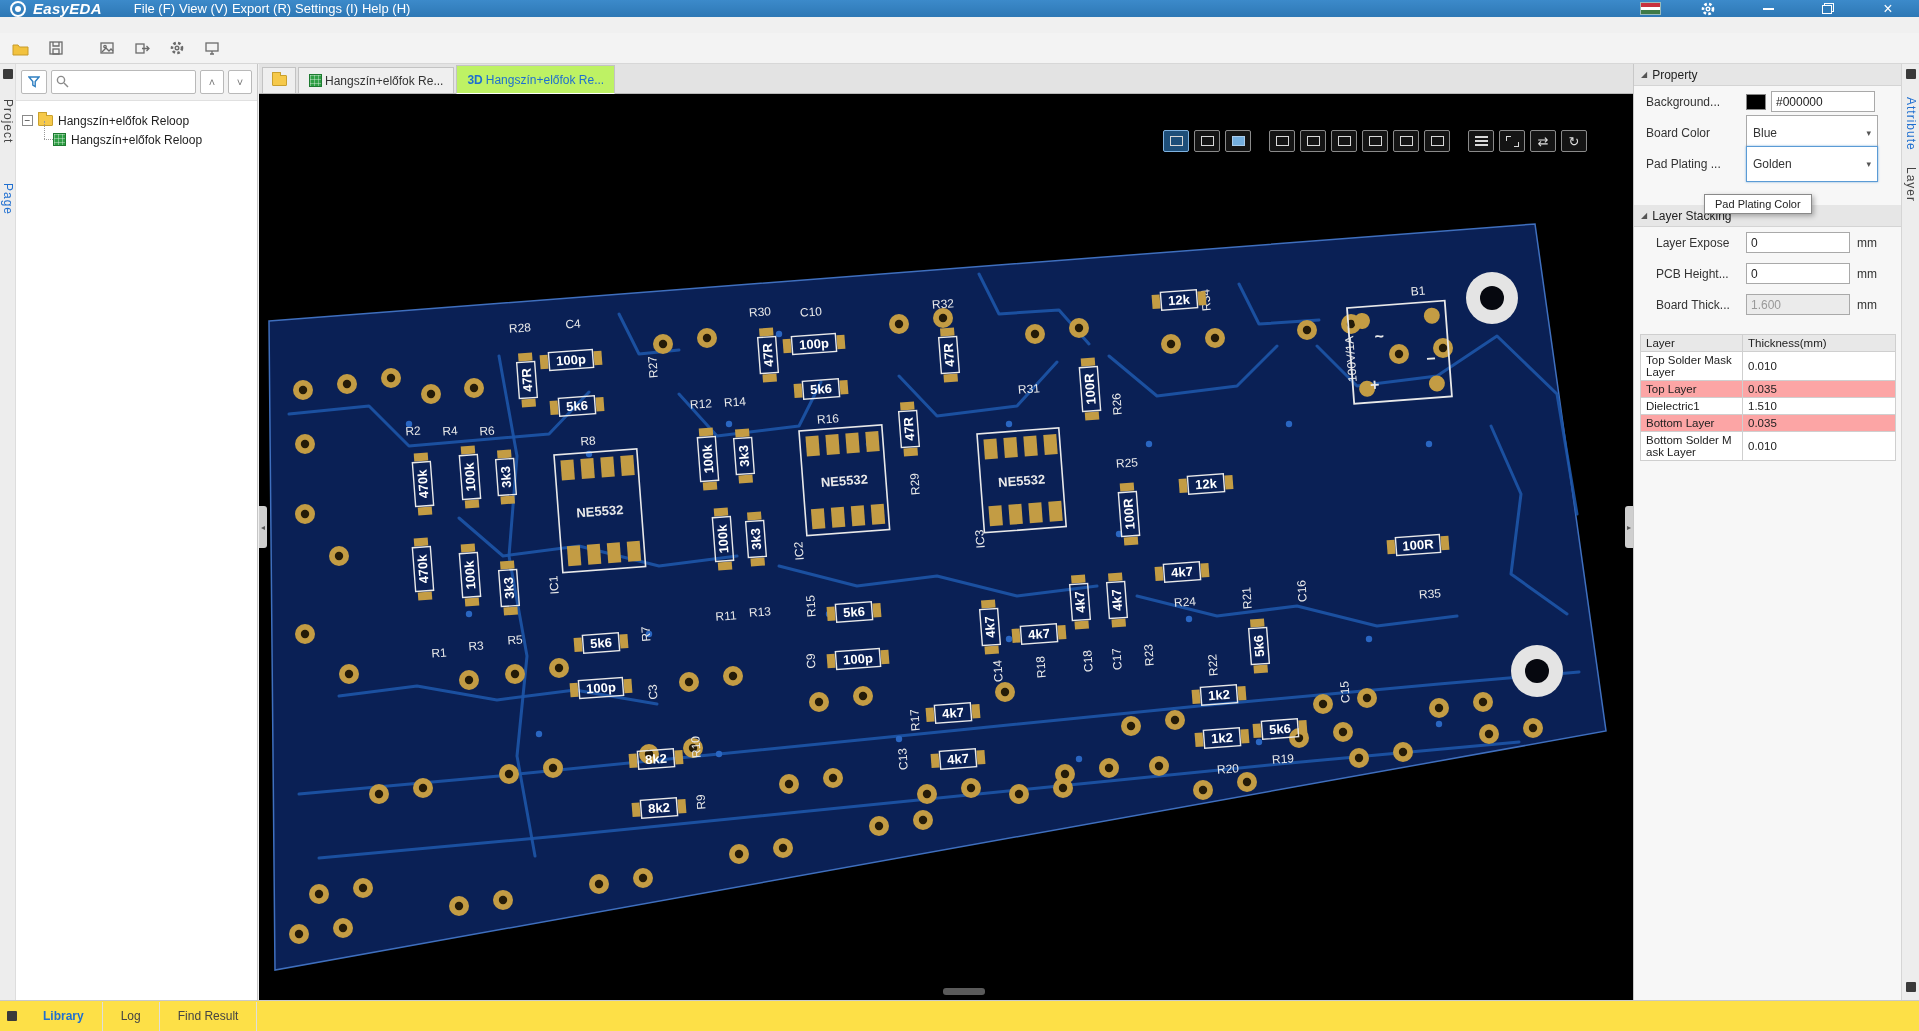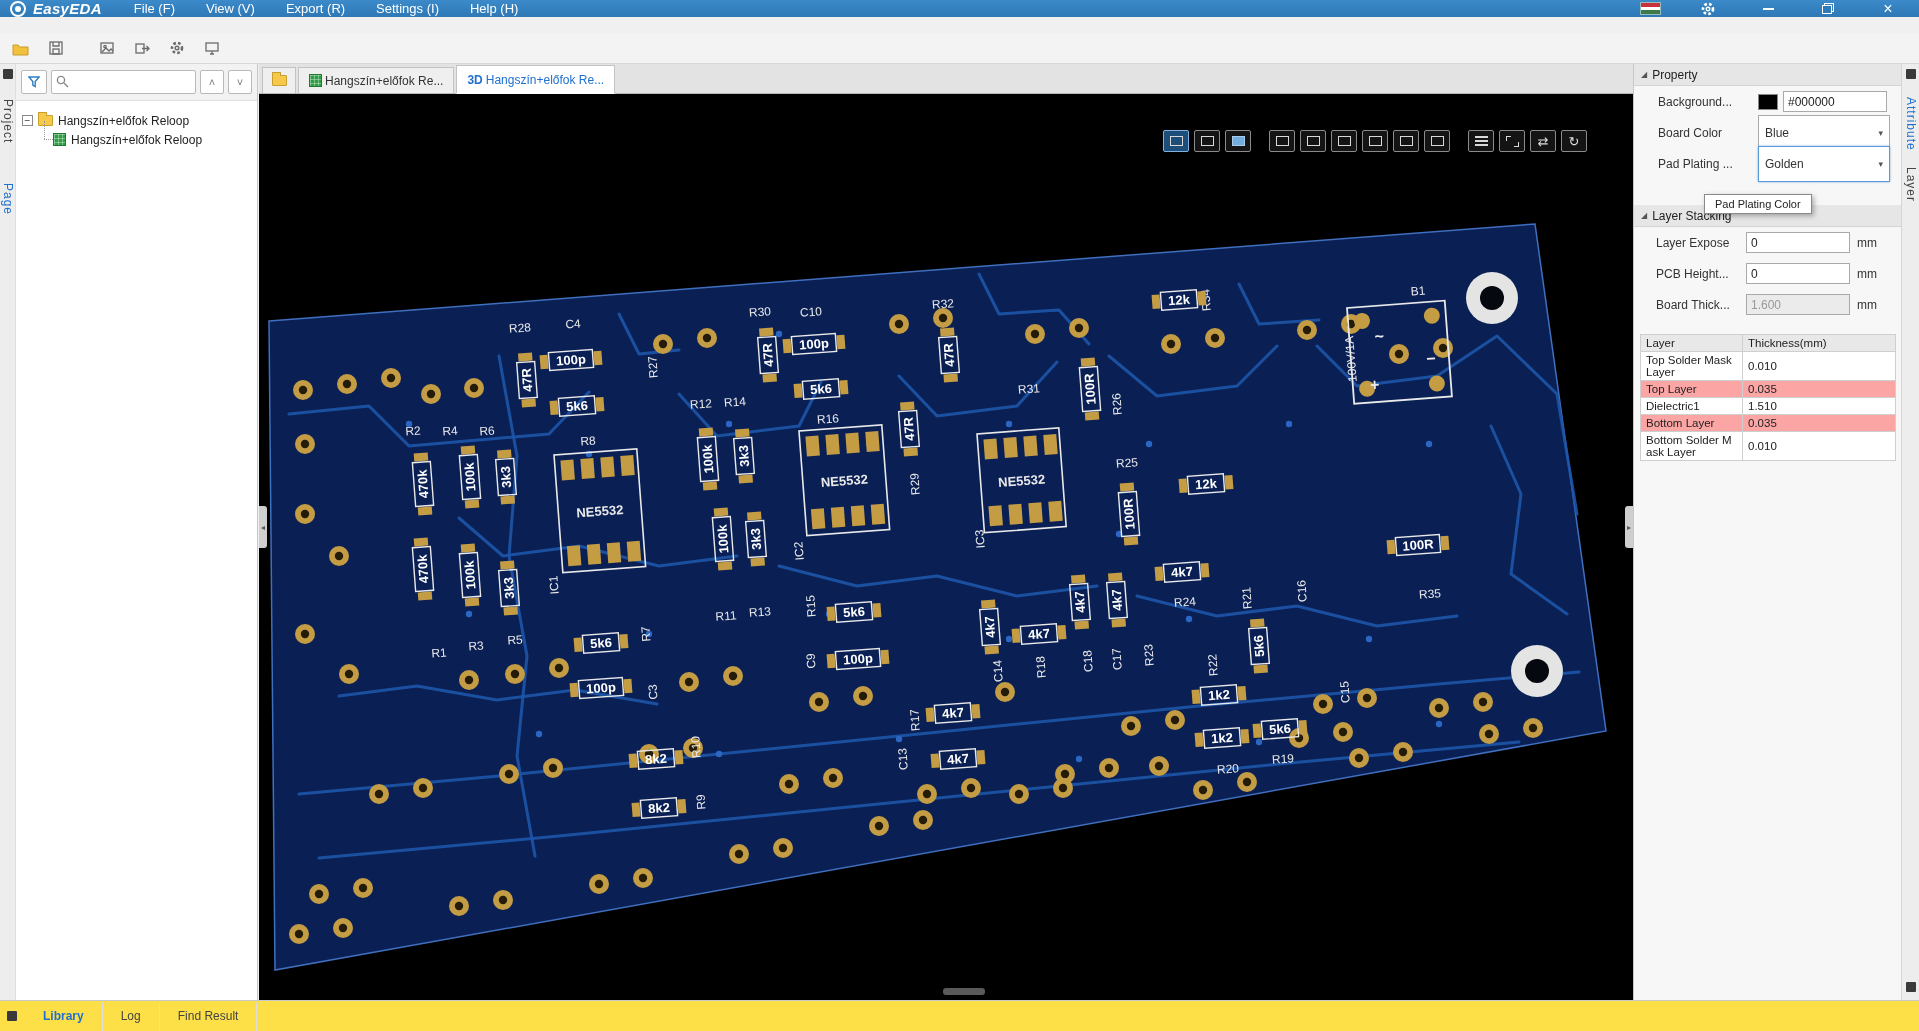--- a/index.html
+++ b/index.html
@@ -6,21 +6,21 @@
   html,body{width:1919px;height:1031px;overflow:hidden;}
   body{font-family:"Liberation Sans",sans-serif;font-size:12px;color:#333;background:#000;}
   #app{position:relative;width:1919px;height:1031px;background:#f0f0f0;overflow:hidden;}
 
   
   .menubar{position:absolute;left:0;top:0;width:1919px;height:17px;background:linear-gradient(#3c8aca,#2e78b5);display:flex;align-items:center;color:#fff;padding:0 10px;z-index:20;}
   .logo{display:flex;align-items:center;gap:7px;}
   .logo-mark{width:16px;height:16px;border:2px solid #fff;border-radius:50%;position:relative;display:inline-block;}
   .logo-mark::before{content:'';position:absolute;left:3px;top:3px;width:6px;height:6px;background:#fff;border-radius:50%;}
   .logo-text{font-size:15px;font-weight:bold;font-style:italic;letter-spacing:.3px;}
-  .menus{display:flex;gap:27px;margin-left:30px;font-size:13px;}
+  .menus{display:flex;margin-left:30px;font-size:13px;}
   .menu-item{cursor:pointer;padding:2px 2px;}
   .mright{margin-left:auto;display:flex;align-items:center;gap:34px;padding-right:8px;}
   .flag{width:21px;height:13px;border:1px solid #9bb;display:inline-block;background:linear-gradient(#c8323e 33%,#fff 33%,#fff 66%,#3e7a47 66%);}
   .win-btn{width:26px;height:22px;display:flex;align-items:center;justify-content:center;cursor:pointer;}
   .min-glyph{width:11px;height:2px;background:#fff;display:inline-block;}
   .restore-glyph{position:relative;width:12px;height:11px;display:inline-block;}
   .restore-glyph::before{content:'';position:absolute;right:0;top:0;width:8px;height:7px;border:1.4px solid #fff;}
   .restore-glyph::after{content:'';position:absolute;left:0;bottom:0;width:8px;height:7px;border:1.4px solid #fff;background:#2f7ab8;}
   .close-glyph{font-size:16px;line-height:1;color:#fff;}
 
@@ -53,21 +53,21 @@
   .board-ico{width:13px;height:13px;background:#2e9e44;border:1px solid #1d7a30;display:inline-block;flex:none;background-image:linear-gradient(rgba(255,255,255,.35) 1px,transparent 1px),linear-gradient(90deg,rgba(255,255,255,.35) 1px,transparent 1px);background-size:4px 4px;}
   .trow.child{margin-left:17px;position:relative;padding-left:14px;}
   .trow.child::before{content:'';position:absolute;left:5px;top:-9px;height:18px;border-left:1px dotted #999;}
   .trow.child::after{content:'';position:absolute;left:5px;top:9px;width:9px;border-top:1px dotted #999;}
 
   
   .center{position:absolute;left:259px;top:64px;width:1374px;height:936px;}
   .doc-tabs{display:flex;align-items:flex-end;height:30px;background:#e3e3e3;border-bottom:1px solid #b9b9b9;padding-left:3px;gap:2px;}
   .dtab{display:flex;align-items:center;gap:3px;height:26px;padding:0 10px;background:#efefef;border:1px solid #c3c3c3;border-bottom:none;font-size:12px;color:#333;cursor:pointer;white-space:nowrap;}
   .dtab.mini{width:34px;justify-content:center;}
-  .dtab.active{background:#ffffff;color:#1f6fd0;height:29px;margin-bottom:-1px;border-bottom:1px solid #fff;}
+  .dtab.active{background:#bef264;color:#1f6fd0;height:29px;margin-bottom:-1px;border-bottom:1px solid #fff;}
   .dtab .prefix{font-weight:bold;color:#1f6fd0;}
   .canvas{position:relative;width:1374px;height:906px;background:#000;overflow:hidden;}
   #pcb-svg{position:absolute;left:0;top:0;}
   #pcb-svg text{font-family:"Liberation Sans",sans-serif;}
 
   
   .view-toolbar{position:absolute;top:36px;right:46px;display:flex;align-items:center;gap:5px;z-index:5;}
   .vt-btn{width:26px;height:22px;background:#141414;border:1px solid #8a8a8a;display:flex;align-items:center;justify-content:center;border-radius:2px;cursor:pointer;color:#ddd;}
   .vt-btn.gap{margin-left:13px;}
   .vt-btn.sel{background:#1d4e79;border-color:#7fb2e0;}
@@ -82,21 +82,21 @@
   .collapse{position:absolute;top:412px;width:8px;height:42px;background:#cfcfcf;color:#555;font-size:8px;display:flex;align-items:center;justify-content:center;cursor:pointer;z-index:6;}
   .collapse.left{left:0;border-radius:0 3px 3px 0;}
   .collapse.right{right:0;border-radius:3px 0 0 3px;}
   .hscroll-handle{position:absolute;left:684px;bottom:5px;width:42px;height:7px;background:#5a5a5a;border-radius:3px;cursor:pointer;z-index:6;}
 
   
   .right-panel{position:absolute;left:1633px;top:64px;width:268px;height:936px;background:#f7f7f7;border-left:1px solid #c8c8c8;overflow:hidden;}
   .section-hdr{height:22px;background:#e6e6e6;border-bottom:1px solid #d4d4d4;display:flex;align-items:center;gap:5px;padding-left:7px;color:#222;font-size:12px;}
   .hdr-tri{font-size:8px;color:#555;}
   .stacking-hdr{margin-top:26px;}
-  .prow{display:flex;align-items:center;height:31px;padding-left:24px;font-size:12px;}
+  .prow{display:flex;align-items:center;height:31px;padding-left:12px;font-size:12px;}
   .prow label{width:100px;color:#333;overflow:hidden;white-space:nowrap;}
   .prow.stack{padding-left:22px;}
   .prow.stack label{width:90px;}
   .pinput{width:104px;height:21px;border:1px solid #a9a9a9;padding:0 4px;font-size:12px;font-family:inherit;background:#fff;color:#222;}
   .pinput.dim{background:#ebebeb;color:#999;}
   .swatch{width:20px;height:16px;background:#000;border:1px solid #888;margin-right:5px;flex:none;cursor:pointer;}
   .bg-input{width:104px;}
   .selectbox{display:flex;align-items:center;width:132px;height:36px;border:1px solid #a9a9a9;background:#fff;padding:0 6px;cursor:pointer;}
   .selectbox.focused{border-color:#5b9bd5;box-shadow:0 0 2px rgba(91,155,213,.8);}
   .sel-arrow{margin-left:auto;color:#555;font-size:9px;}

